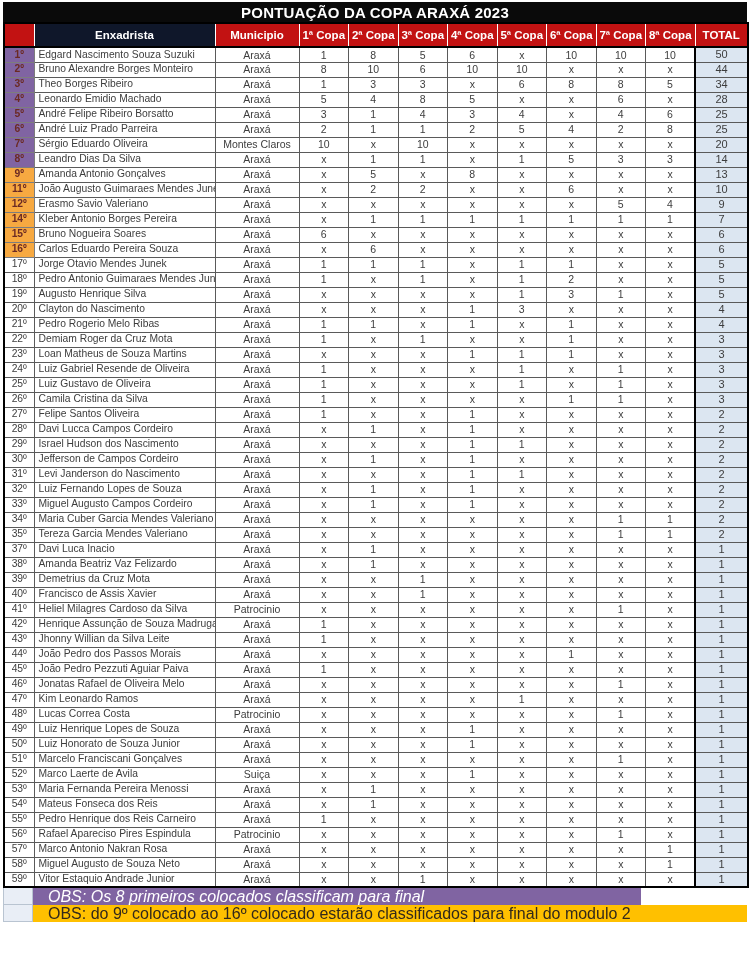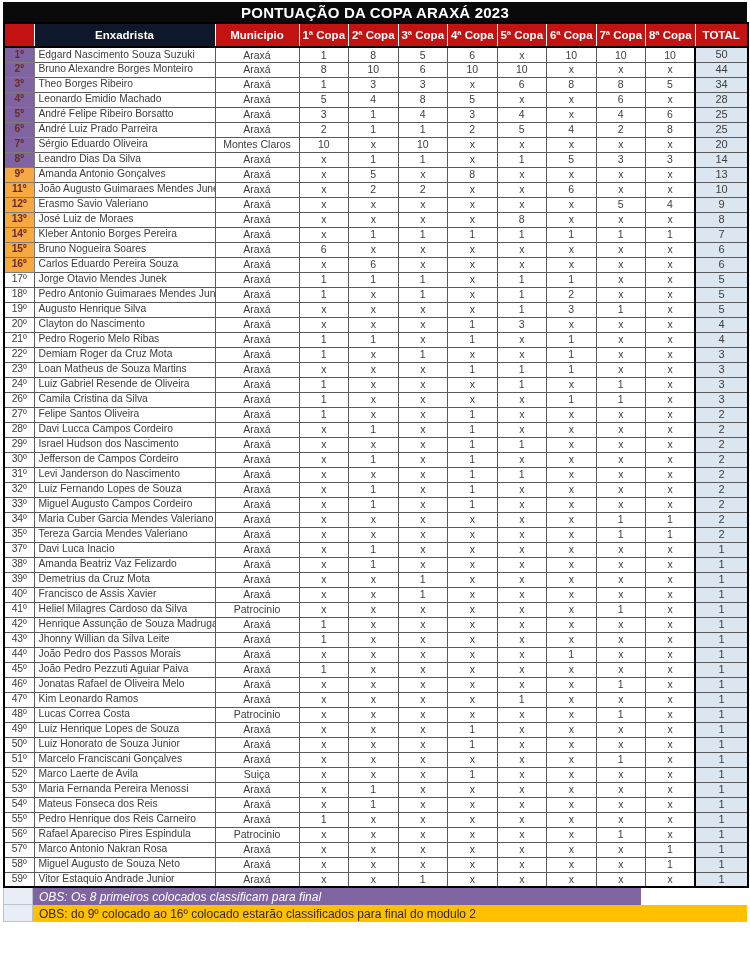--- a/index.html
+++ b/index.html
@@ -42,21 +42,21 @@
   tbody td.rank.tinted{color:#6b2a24;border-color:#7d7d7d;font-weight:bold;}
   tbody td.total{background:#dce6f1;border-left:2px solid #000;font-size:11px;}
 
   .footnote-row{display:flex;height:17px;width:744px;}
   .rank-spacer{
     width:30px;box-sizing:border-box;background:#e9eef6;
     border:1px solid #b9c4d1;border-top:none;
   }
   .footnote{
     display:flex;align-items:center;box-sizing:border-box;
-    padding-left:6px;font-size:12px;white-space:nowrap;overflow:hidden;
+    padding-left:15px;font-size:16px;white-space:nowrap;overflow:hidden;
   }
   .footnote.purple{width:608px;background:#8064a2;color:#fff;font-style:italic;}
   .footnote.gold{width:714px;background:#ffc000;color:#33291a;}
 </style>
 </head>
 <body>
 
 <div class="page">
   <div class="title-bar" style="background: rgb(10, 10, 10);">PONTUAÇÃO DA COPA ARAXÁ 2023</div>
 
@@ -240,34 +240,20 @@
           <td class="score">x</td>
           <td class="score">x</td>
           <td class="score">x</td>
           <td class="score">x</td>
           <td class="score">x</td>
           <td class="score">5</td>
           <td class="score">4</td>
           <td class="total" style="background: rgb(220, 230, 241);">9</td>
         </tr>
         <tr>
-          <td class="rank tinted" style="background: rgb(247, 169, 65);">13º</td>
-          <td class="name">José Luiz de Moraes</td>
-          <td class="city">Araxá</td>
-          <td class="score">x</td>
-          <td class="score">x</td>
-          <td class="score">x</td>
-          <td class="score">x</td>
-          <td class="score">8</td>
-          <td class="score">x</td>
-          <td class="score">x</td>
-          <td class="score">x</td>
-          <td class="total" style="background: rgb(220, 230, 241);">8</td>
-        </tr>
-        <tr>
           <td class="rank tinted" style="background: rgb(247, 169, 65);">14º</td>
           <td class="name">Kleber Antonio Borges Pereira</td>
           <td class="city">Araxá</td>
           <td class="score">x</td>
           <td class="score">1</td>
           <td class="score">1</td>
           <td class="score">1</td>
           <td class="score">1</td>
           <td class="score">1</td>
           <td class="score">1</td>
@@ -396,20 +382,34 @@
           <td class="score">1</td>
           <td class="score">1</td>
           <td class="score">1</td>
           <td class="score">x</td>
           <td class="score">x</td>
           <td class="total" style="background: rgb(220, 230, 241);">3</td>
         </tr>
         <tr>
           <td class="rank">24º</td>
           <td class="name">Luiz Gabriel Resende de Oliveira</td>
+          <td class="city">Araxá</td>
+          <td class="score">1</td>
+          <td class="score">x</td>
+          <td class="score">x</td>
+          <td class="score">x</td>
+          <td class="score">1</td>
+          <td class="score">x</td>
+          <td class="score">1</td>
+          <td class="score">x</td>
+          <td class="total" style="background: rgb(220, 230, 241);">3</td>
+        </tr>
+        <tr>
+          <td class="rank">25º</td>
+          <td class="name">Luiz Gustavo de Oliveira</td>
           <td class="city">Araxá</td>
           <td class="score">1</td>
           <td class="score">x</td>
           <td class="score">x</td>
           <td class="score">x</td>
           <td class="score">1</td>
           <td class="score">x</td>
           <td class="score">1</td>
           <td class="score">x</td>
           <td class="total" style="background: rgb(220, 230, 241);">3</td>

